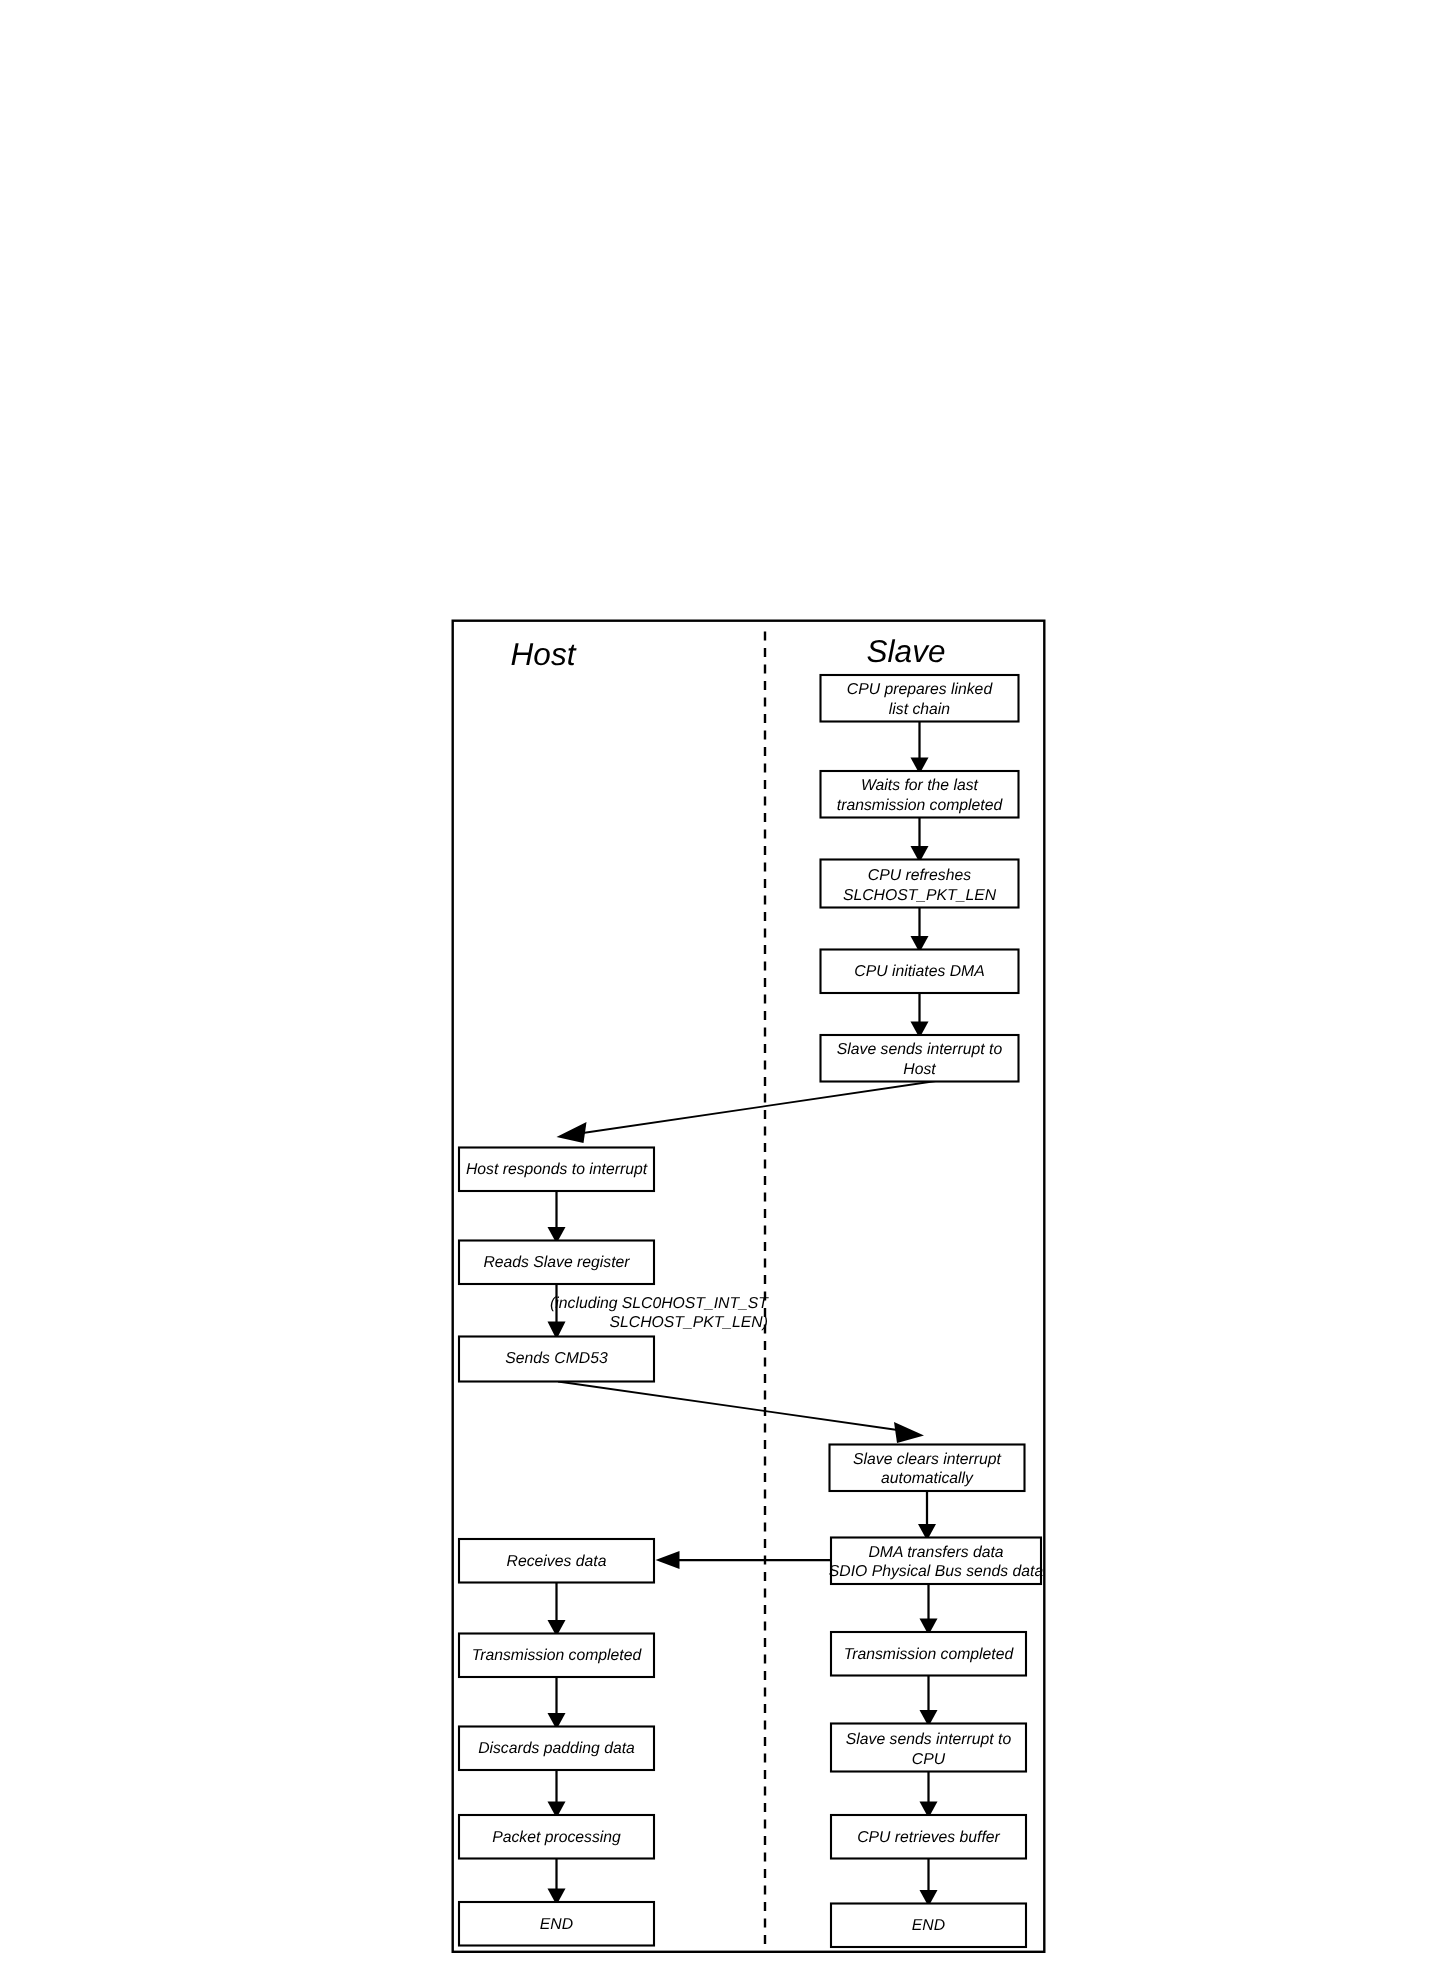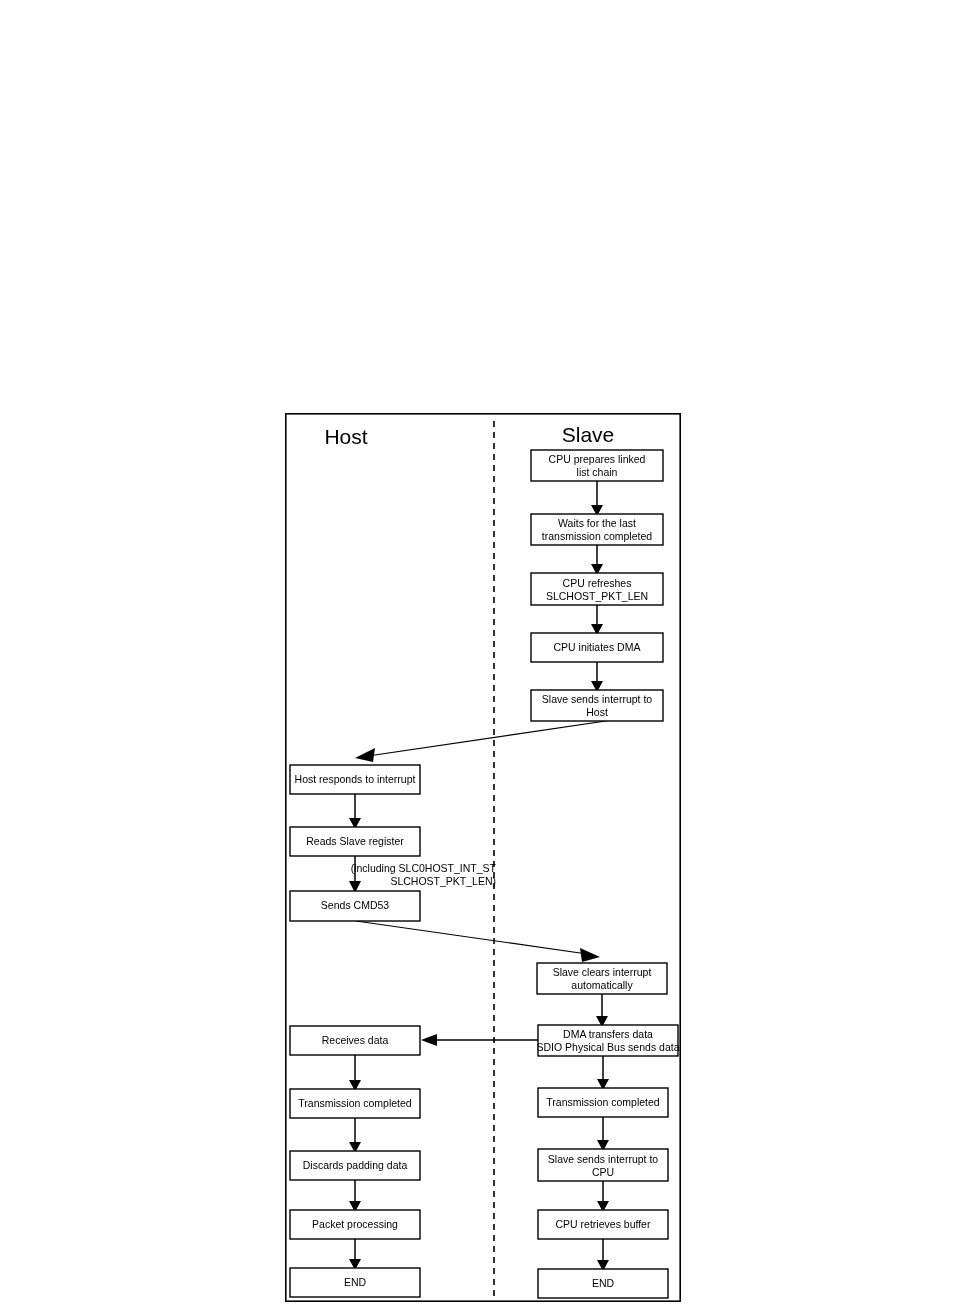--- a/index.html
+++ b/index.html
@@ -10,24 +10,25 @@
   }
   body {
     width: 964px;
     height: 1307px;
     position: relative;
     font-family: "Liberation Sans", "DejaVu Sans", sans-serif;
     overflow: hidden;
   }
   #diagram-root {
     position: absolute;
-    left: 0;
+    left: 16px;
     top: 0;
     width: 800px;
     height: 1307px;
+    font-style: italic;
   }
   #flow-svg {
     position: absolute;
     left: 0;
     top: 0;
     width: 964px;
     height: 1307px;
   }
   .frame-rect {
     fill: #ffffff;

